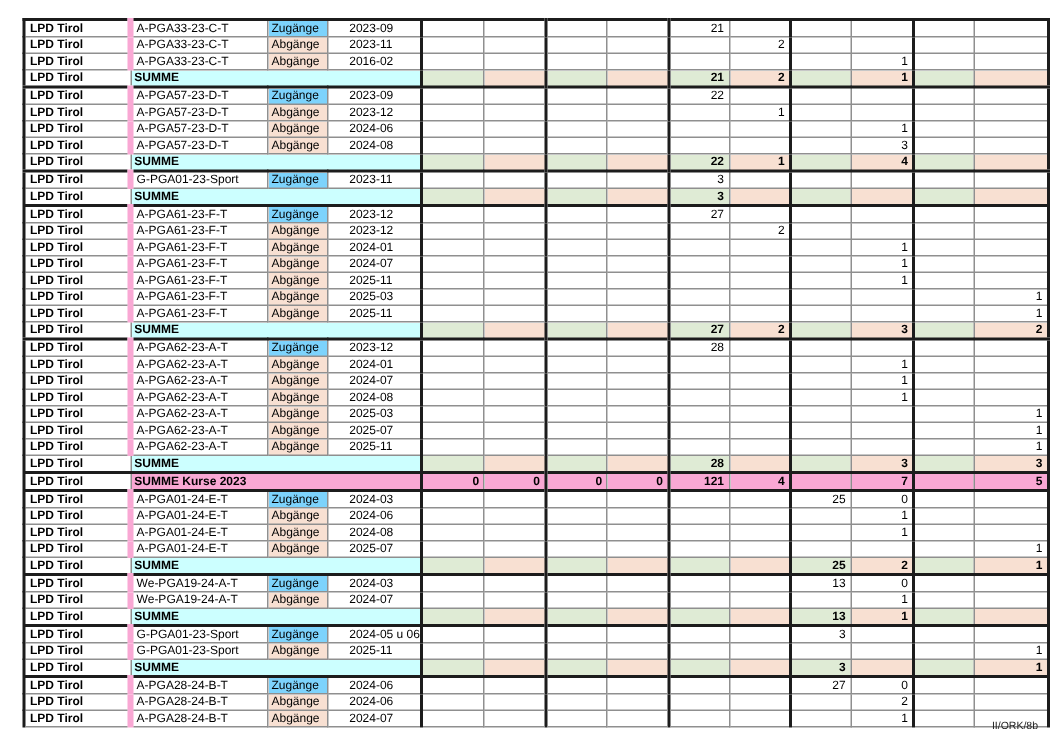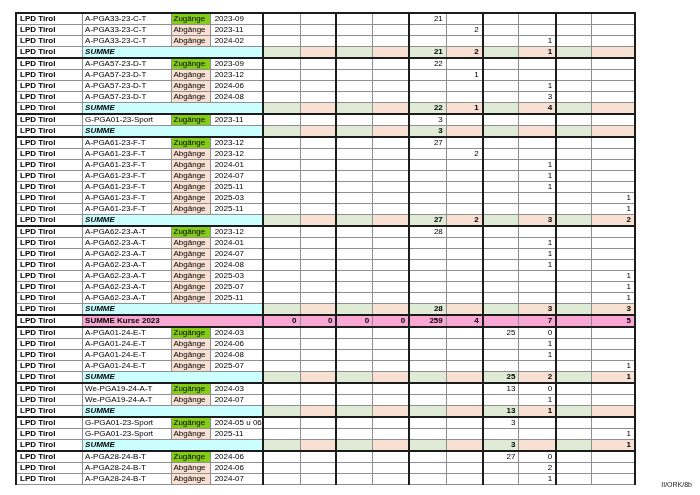--- a/index.html
+++ b/index.html
@@ -1,43 +1,43 @@
 <!DOCTYPE html>
 <html><head>
 <meta charset="utf-8">
 <style>
   html,body{margin:0;padding:0;}
   body{
     width:700px;height:495px;background:#ffffff;overflow:hidden;
     font-family:"Liberation Sans",sans-serif;
   }
-  .sheet{position:relative;width:636px;height:495px;background:#fff;}
+  .sheet{position:relative;width:700px;height:495px;background:#fff;}
   table{
     position:absolute;left:15px;top:12px;
     border-collapse:collapse;table-layout:fixed;
     border-top:2px solid #1c1c1c;border-left:2px solid #1c1c1c;border-right:2px solid #1c1c1c;
     border-bottom:1px solid #8f8f8f;
     font-size:8px;line-height:10px;color:#000;
   }
   td{
     border:1px solid #8f8f8f;
     height:10px;padding:0;overflow:hidden;white-space:nowrap;
     vertical-align:middle;
   }
   td.org{font-weight:bold;padding-left:3px;background:#fff;}
-  td.code{padding-left:2px;border-left:1px solid #f9a8d4;}
+  td.code{padding-left:2px;border-left:4px solid #f9a8d4;}
   td.type{padding-left:2px;}
-  td.date{padding-left:4px;}
+  td.date{padding-left:14px;}
   td.lbl{font-weight:bold;padding-left:2px;border-left:1px solid #555;}
   td.v{text-align:right;padding-right:3px;}
   td.thickL{border-left:2px solid #1c1c1c;}
-  .t-zu{background:#84cc16;}
+  .t-zu{background:#7dd3fc;}
   .t-ab{background:#f8e0d2;}
   tr.summe td{font-weight:bold;}
-  tr.summe td.lbl{background:#ccffff;font-style:italic;}
+  tr.summe td.lbl{background:#ccffff;}
   tr.summe td.g{background:#dfebd5;}
   tr.summe td.p{background:#f8e0d2;}
   tr.summe{border-bottom:2px solid #1c1c1c;}
   tr.kurse td{background:#f9a8d4;font-weight:bold;}
   tr.kurse td.org{background:#ffffff;}
   tr.kurse{border-top:2px solid #1c1c1c;border-bottom:2px solid #1c1c1c;}
   .footer-ref{
     position:absolute;top:481px;left:620px;width:72px;
     text-align:right;font-size:7px;color:#222;
   }
@@ -93,21 +93,21 @@
           <td class="v c6">2</td>
           <td class="v c7 thickL"></td>
           <td class="v c8"></td>
           <td class="v c9 thickL"></td>
           <td class="v c10"></td>
         </tr>
         <tr class="entry">
           <td class="org">LPD Tirol</td>
           <td class="code">A-PGA33-23-C-T</td>
           <td class="type t-ab">Abgänge</td>
-          <td class="date">2024-02</td>
+          <td class="date">2016-02</td>
           <td class="v c1 thickL"></td>
           <td class="v c2"></td>
           <td class="v c3 thickL"></td>
           <td class="v c4"></td>
           <td class="v c5 thickL"></td>
           <td class="v c6"></td>
           <td class="v c7 thickL"></td>
           <td class="v c8">1</td>
           <td class="v c9 thickL"></td>
           <td class="v c10"></td>
@@ -486,21 +486,21 @@
           <td class="v c9 thickL g"></td>
           <td class="v c10 p">3</td>
         </tr>
         <tr class="kurse">
           <td class="org">LPD Tirol</td>
           <td class="lbl" colspan="3">SUMME Kurse 2023</td>
           <td class="v c1 thickL">0</td>
           <td class="v c2">0</td>
           <td class="v c3 thickL">0</td>
           <td class="v c4">0</td>
-          <td class="v c5 thickL">259</td>
+          <td class="v c5 thickL">121</td>
           <td class="v c6">4</td>
           <td class="v c7 thickL"></td>
           <td class="v c8">7</td>
           <td class="v c9 thickL"></td>
           <td class="v c10">5</td>
         </tr>
         <tr class="entry">
           <td class="org">LPD Tirol</td>
           <td class="code">A-PGA01-24-E-T</td>
           <td class="type t-zu">Zugänge</td>

